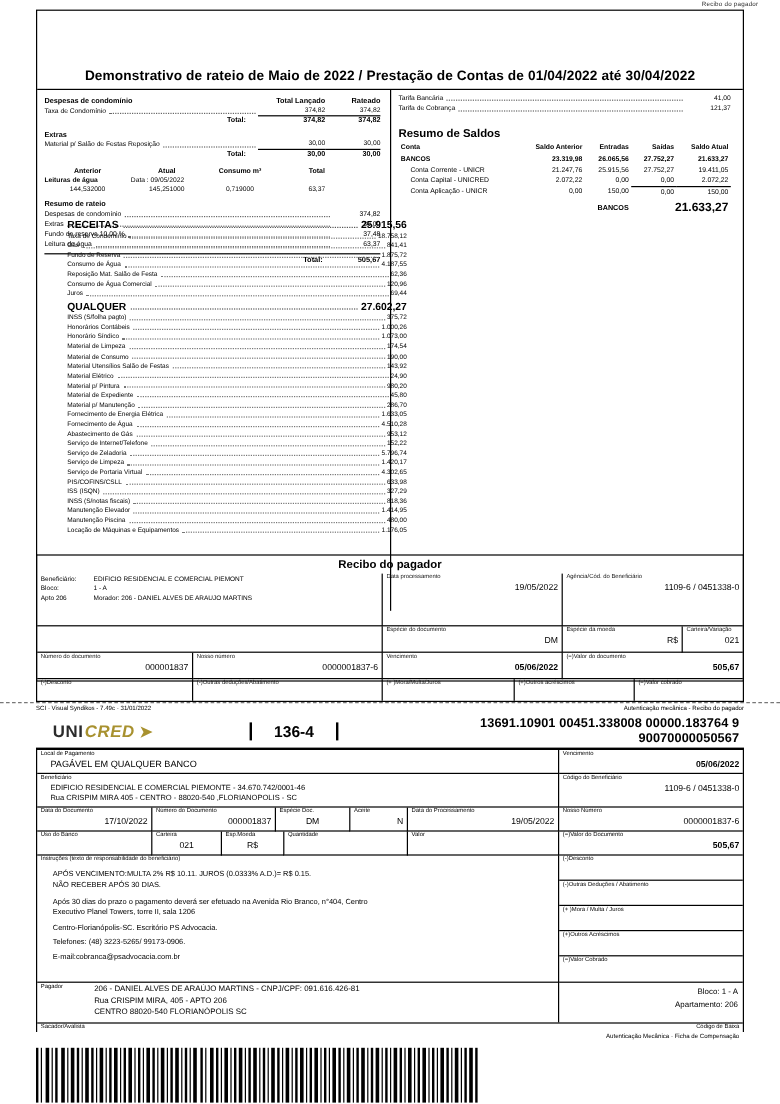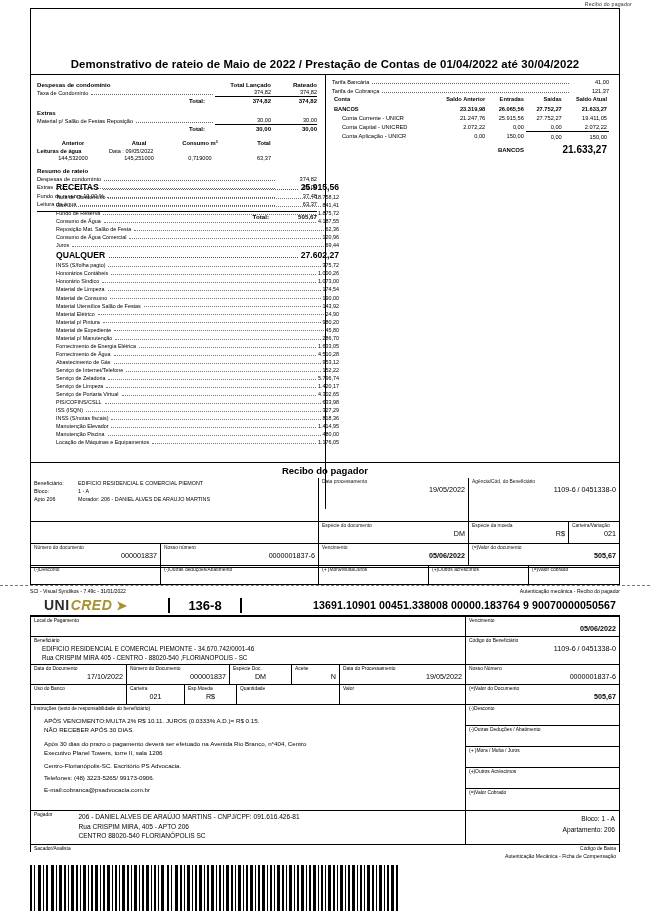--- a/index.html
+++ b/index.html
@@ -219,20 +219,21 @@
   }
   .boleto {
     position: absolute;
     left: 30px; top: 597px;
     width: 590px;
   }
   .bol-head {
     display: flex; align-items: center;
     border-bottom: 2px solid #000;
     padding-bottom: 2px;
+    gap: 40px;
   }
   .logo {
     width: 138px; font-size: 14px; font-weight: bold;
     letter-spacing: .5px; display: flex; align-items: center; gap: 1px;
     padding-left: 14px;
   }
   .logo .uni { color: #2b2b2b; }
   .logo .cred { color: #a8912f; font-style: italic; text-align: right; }
   .logo .mark {
     display: inline-block; margin-left: 3px; color: #a8912f; font-size: 13px;
@@ -385,20 +386,21 @@
           <span class="rc-name">Tarifa Bancária</span>
           <span class="rc-dots"></span>
           <span class="rc-val">41,00</span>
         </div>
         <div class="rc-line">
           <span class="rc-name">Tarifa de Cobrança</span>
           <span class="rc-dots"></span>
           <span class="rc-val">121,37</span>
         </div>
 
+        <div class="rs-title">Resumo de Saldos</div>
 
         <table class="rs-table">
           <thead>
             <tr>
               <th class="lft">Conta</th>
               <th>Saldo Anterior</th>
               <th>Entradas</th>
               <th>Saídas</th>
               <th>Saldo Atual</th>
             </tr>
@@ -702,29 +704,30 @@
   <div class="cut"></div>
 
   <div class="boleto">
 
     <div class="bol-head">
       <div class="logo">
         <span class="uni">UNI</span>
           <span class="cred">CRED</span>
           <span class="mark">➤</span>
       </div>
-      <div class="bol-code">136-8</div>
+      <div class="bol-code">136-4</div>
       <div class="bol-line">13691.10901   00451.338008   00000.183764   9   90070000050567</div>
     </div>
 
     <div class="bol-grid">
 
       <div style="display:flex">
         <div class="bcell" style="width:435px">
           <span class="bl">Local de Pagamento</span>
+          <span class="bv left">PAGÁVEL EM QUALQUER BANCO</span>
         </div>
         <div class="bcell" style="flex:1">
           <span class="bl">Vencimento</span>
           <span class="bv bold">05/06/2022</span>
         </div>
       </div>
 
       <div style="display:flex">
         <div class="bcell" style="width:435px;min-height:26px">
           <span class="bl">Beneficiário</span>

